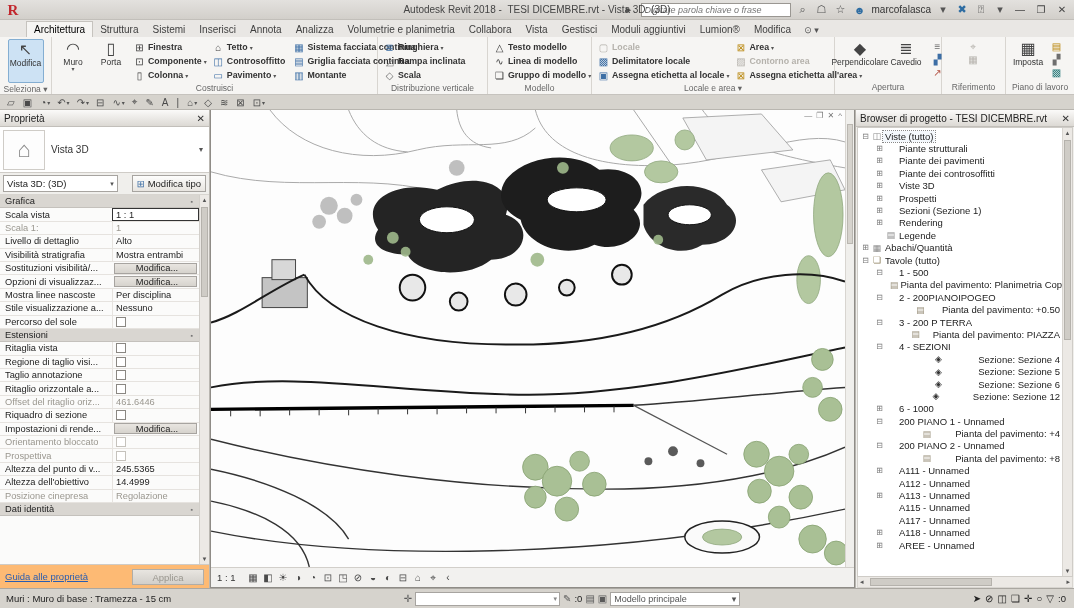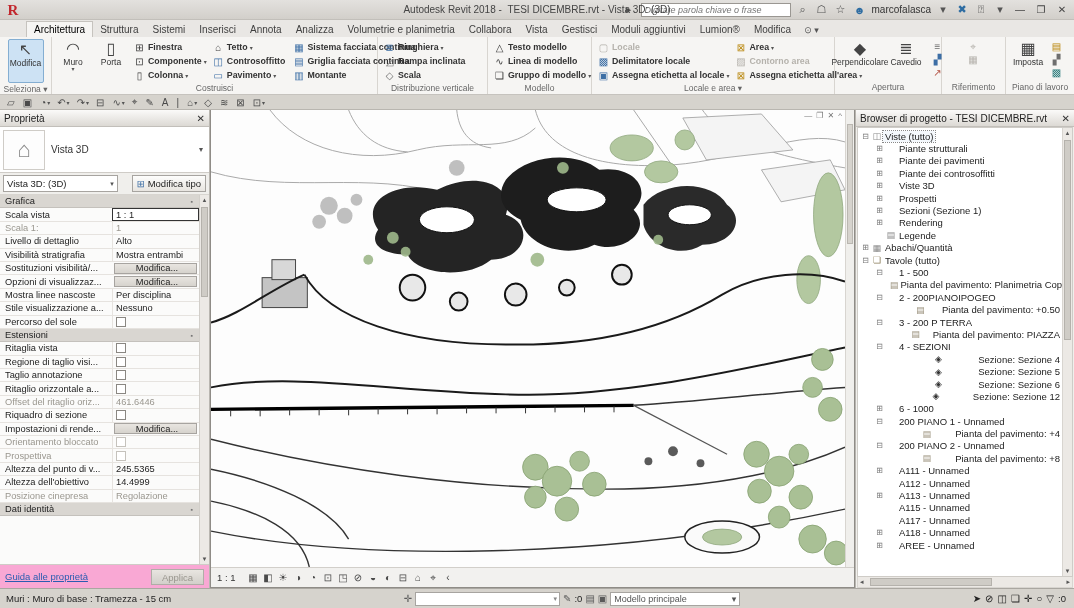--- a/index.html
+++ b/index.html
@@ -82,23 +82,23 @@
   .prow.header::after { content:"\25AA"; margin-left:auto; margin-right:6px; font-size:7px; color:#777; }
   .prow.gray .plabel, .prow.gray .pval { color:#9a978f; }
   .prow.boxed .pval { border:1px solid #333; background:#fff; }
   .prow.btn .pval { justify-content:center; background:linear-gradient(#e8e5e0,#d6d3cd);
     border:1px solid #a7a4a0; margin:1px 2px; height:11px; }
   .prow.check .pval::before { content:""; width:8px; height:8px; border:1px solid #8a8782; background:#fff; display:inline-block; }
   .prow.check.gray .pval::before { border-color:#c5c2bc; }
   .pscroll { position:absolute; right:0; top:0; bottom:0; width:10px; background:#ece9e5; border-left:1px solid #d2cfca; }
   .pscroll .thumb { position:absolute; top:12px; left:1px; right:1px; height:90px; background:#cfccc6; border:1px solid #b5b2ac; }
   .sarrow { position:absolute; left:0; right:0; height:10px; text-align:center; font-size:6px; color:#555; line-height:10px; }
-  #pfooter { height:24px; display:flex; align-items:center; padding:0 5px; background:#f9a8d4; border-top:1px solid #cfccc7; }
+  #pfooter { height:24px; display:flex; align-items:center; padding:0 5px; background:#fdba74; border-top:1px solid #cfccc7; }
   #propslink { color:#2a5db0; text-decoration:underline; font-size:9.5px; }
-  #applybtn { margin-left:auto; width:53px; height:16px; background:linear-gradient(#e8e5e0,#d2cfca);
+  #applybtn { margin-left:auto; width:72px; height:16px; background:linear-gradient(#e8e5e0,#d2cfca);
     border:1px solid #b0ada7; color:#9a978f; font-size:9.5px; text-align:center; line-height:15px; }
 
   
   #canvas { flex:1; position:relative; background:#fdfdfd; border:1px solid #8f8c87; border-top:none; }
   #drawing { position:absolute; inset:0 9px 20px 0; }
   .mdi-ctrl { position:absolute; top:1px; right:12px; display:flex; gap:4px; font-size:8px; color:#777; z-index:5; }
   .vscroll { position:absolute; top:0; bottom:20px; right:0; width:9px; background:#f0efec; border-left:1px solid #d8d5d0; }
   .vscroll .thumb { position:absolute; top:14px; left:1px; right:1px; height:120px; background:#d6d3cd; border:1px solid #bab7b1; }
   #viewbar { position:absolute; left:0; right:0; bottom:0; height:20px; background:#f2f1ef;
     border-top:1px solid #d2cfca; display:flex; align-items:center; padding-left:6px; gap:2px; }

